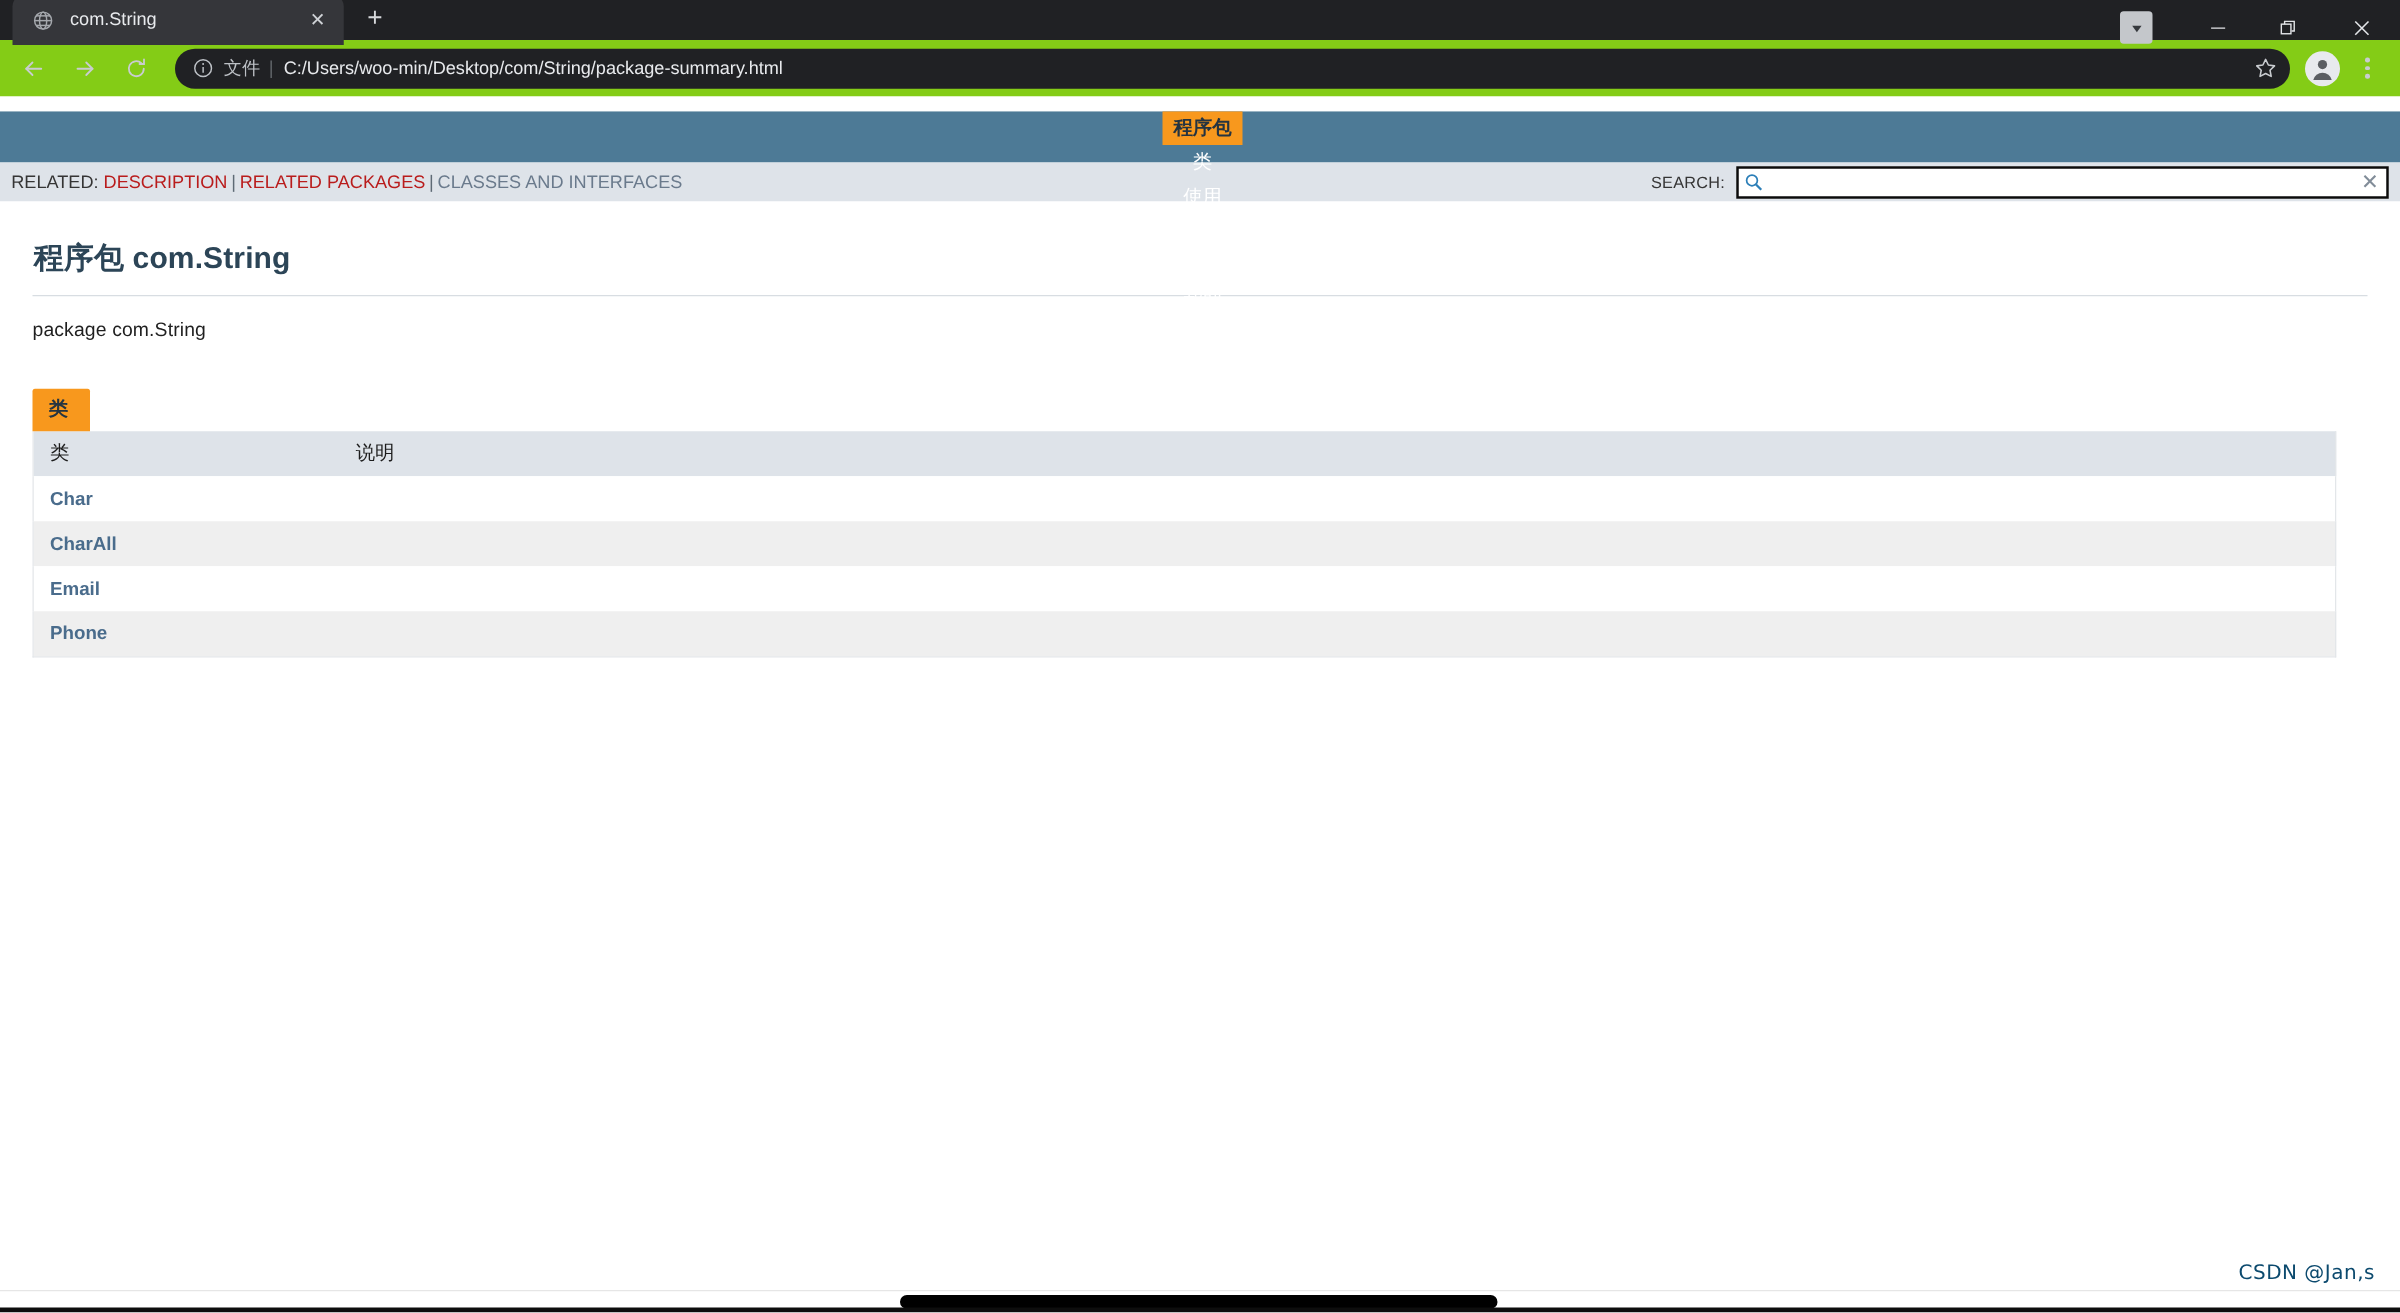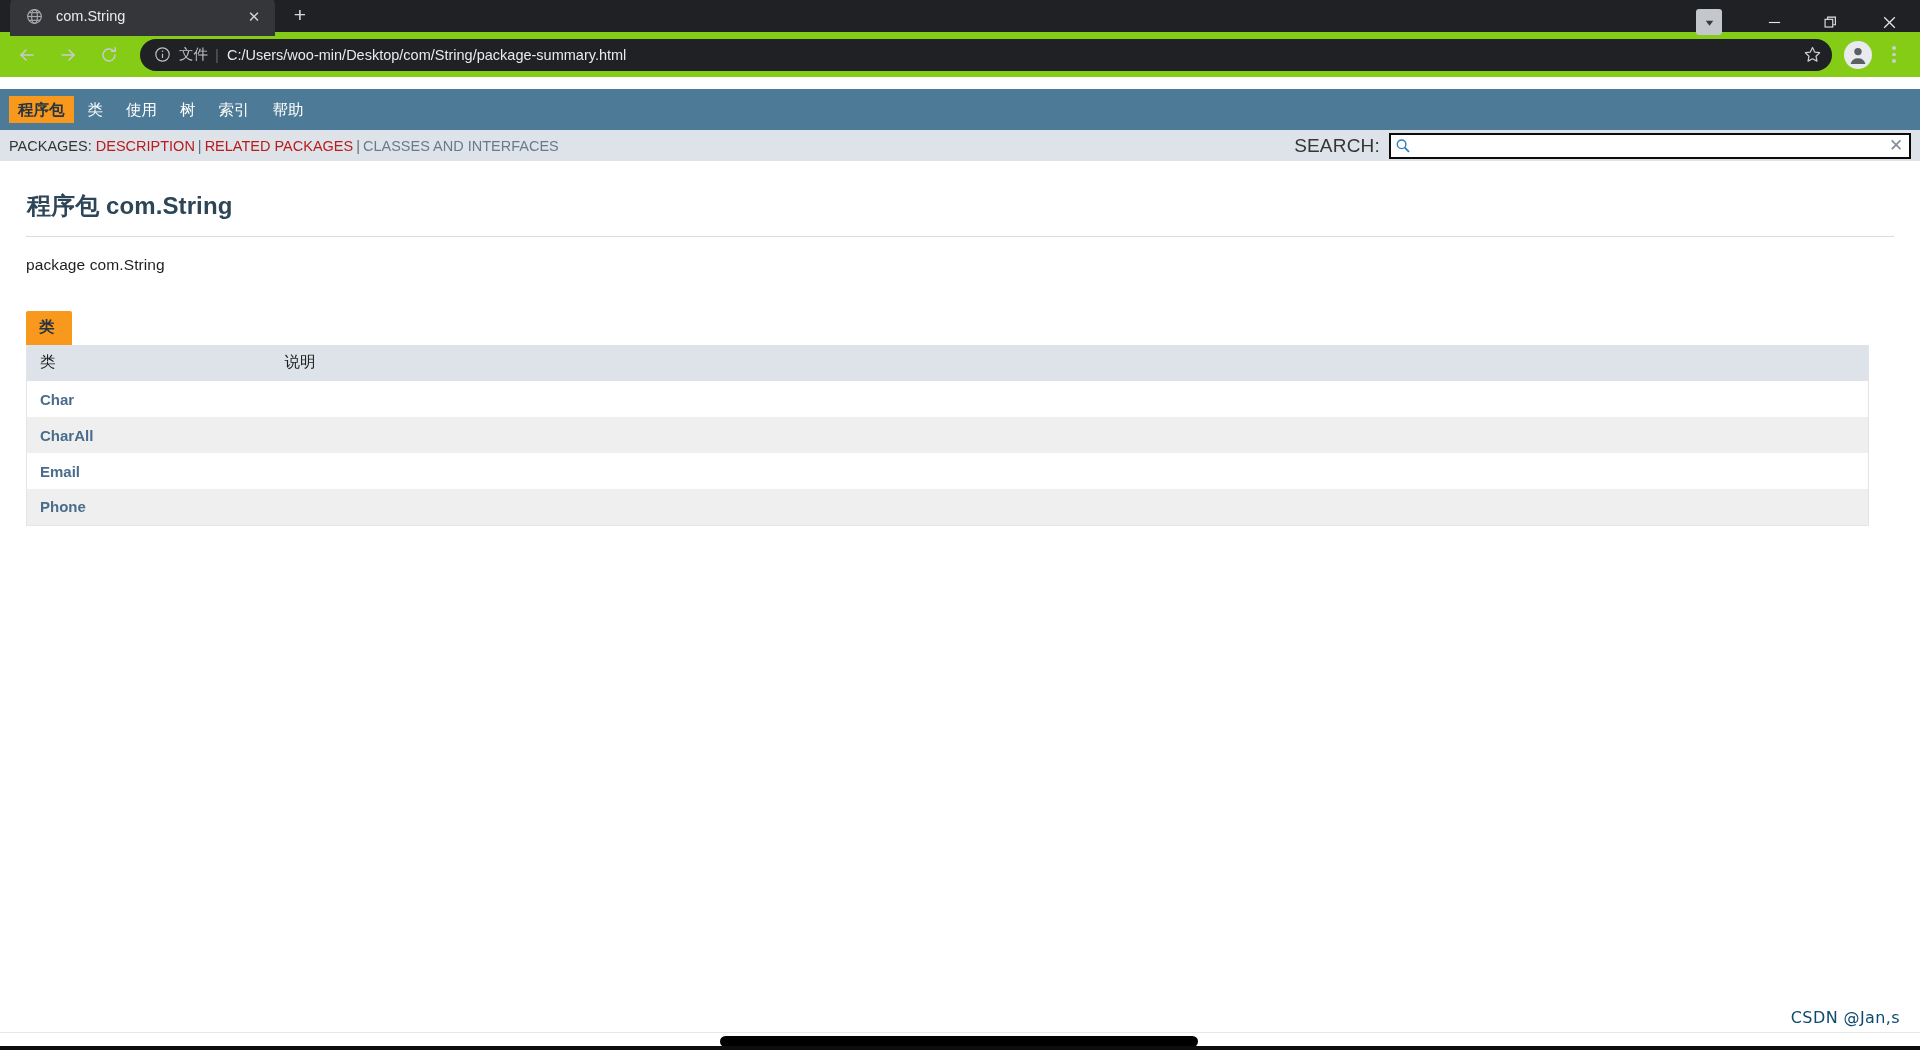--- a/index.html
+++ b/index.html
@@ -169,20 +169,21 @@
     background: #ffffff;
     overflow: hidden;
   }
 
   .topnav {
     height: 41px;
     background: #4d7a96;
     display: flex;
     align-items: center;
     padding-left: 9px;
+    flex-direction: column;
   }
   .nav-item {
     color: #ffffff;
     font-size: 15.5px;
     padding: 4px 9px;
     margin-right: 5px;
     line-height: 1.25;
   }
   .nav-item.active {
     background: #f8981d;
@@ -205,21 +206,21 @@
   }
   .subnav-left .dim { color: #b91c1c; }
   .subnav-left .pipe { color: #5e6a75; margin: 0 3px; }
   .subnav-left .lnk { color: #6a7a8c; }
 
   .subnav-right {
     display: flex;
     align-items: center;
   }
   .search-label {
-    font-size: 19px;
+    font-size: 13px;
     color: #353535;
     margin-right: 9px;
     letter-spacing: .2px;
   }
   .search-wrap {
     position: relative;
     width: 522px;
     height: 26px;
     background: #ffffff;
     border: 2px solid #0b0b0b;
@@ -464,21 +465,21 @@
     <div class="topnav">
       <span class="nav-item active">程序包</span>
       <span class="nav-item">类</span>
       <span class="nav-item">使用</span>
       <span class="nav-item">树</span>
       <span class="nav-item">索引</span>
       <span class="nav-item">帮助</span>
     </div>
 
     <div class="subnav">
-      <div class="subnav-left"><span>PACKAGES:</span>
+      <div class="subnav-left"><span>RELATED:</span>
         <span class="dim">DESCRIPTION</span><span class="pipe">|</span><span class="dim">RELATED PACKAGES</span><span class="pipe">|</span><span class="lnk">CLASSES AND INTERFACES</span>
       </div>
 
       <div class="subnav-right">
         <span class="search-label">SEARCH:</span>
         <div class="search-wrap">
           <span class="search-magnifier">
             <svg viewBox="0 0 16 16" width="16" height="16" fill="none" stroke="#2c7fb8" stroke-width="1.4">
               <circle cx="6.6" cy="6.3" r="4.3"></circle>
               <line x1="9.8" y1="9.6" x2="14" y2="13.8" stroke-width="1.8"></line>

